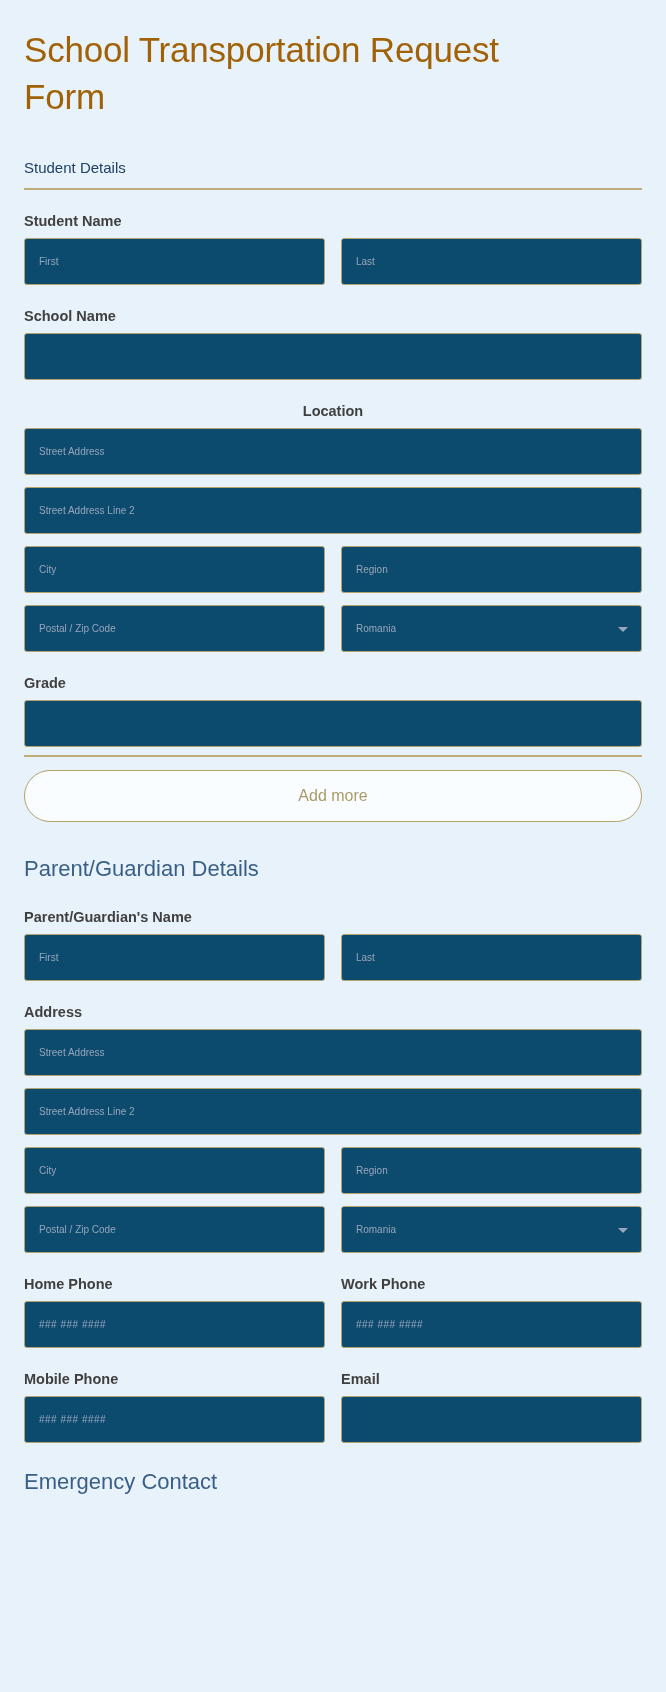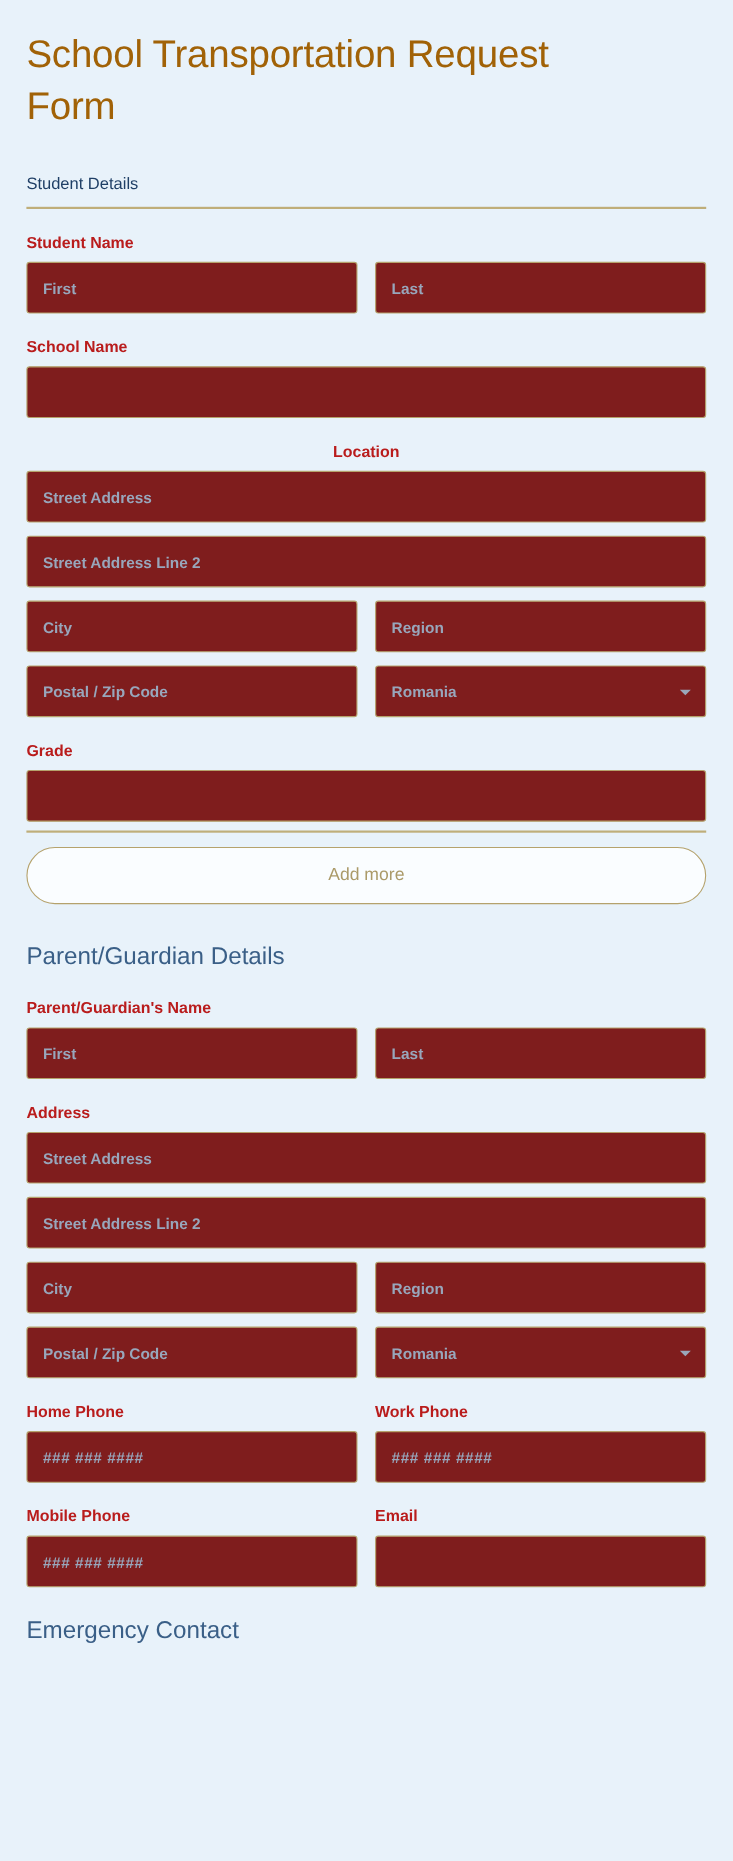--- a/index.html
+++ b/index.html
@@ -46,41 +46,40 @@
   }
   .section-head-lg {
     color: #3a5f87;
     font-size: 22px;
     font-weight: 400;
     line-height: 34px;
     margin: 30px 0 22px 0;
   }
   
   .field-label {
-    color: #b91c1c;
+    color: #404040;
     font-size: 14.5px;
     font-weight: 700;
     line-height: 19px;
     margin: 0 0 7px 0;
   }
   
   .fld {
     box-sizing: border-box;
     width: 100%;
     height: 47px;
-    background: #7f1d1d;
+    background: #0c4a6e;
     border: 1px solid #b5a26c;
     border-radius: 3px;
     color: #8d9cb3;
     font-family: "Liberation Sans", sans-serif;
-    font-size: 14px;
+    font-size: 10px;
     padding: 0 14px;
     outline: none;
     display: block;
-    font-weight: bold;
   }
   .fld::placeholder { color: #98a6bb; opacity: 1; }
   .fld.mono-ph::placeholder { letter-spacing: 0.5px; }
   .block { margin-bottom: 12px; }
   .row2 {
     display: flex;
     gap: 16px;
     margin-bottom: 12px;
   }
   .row2 > .col { flex: 1 1 0; min-width: 0; }

